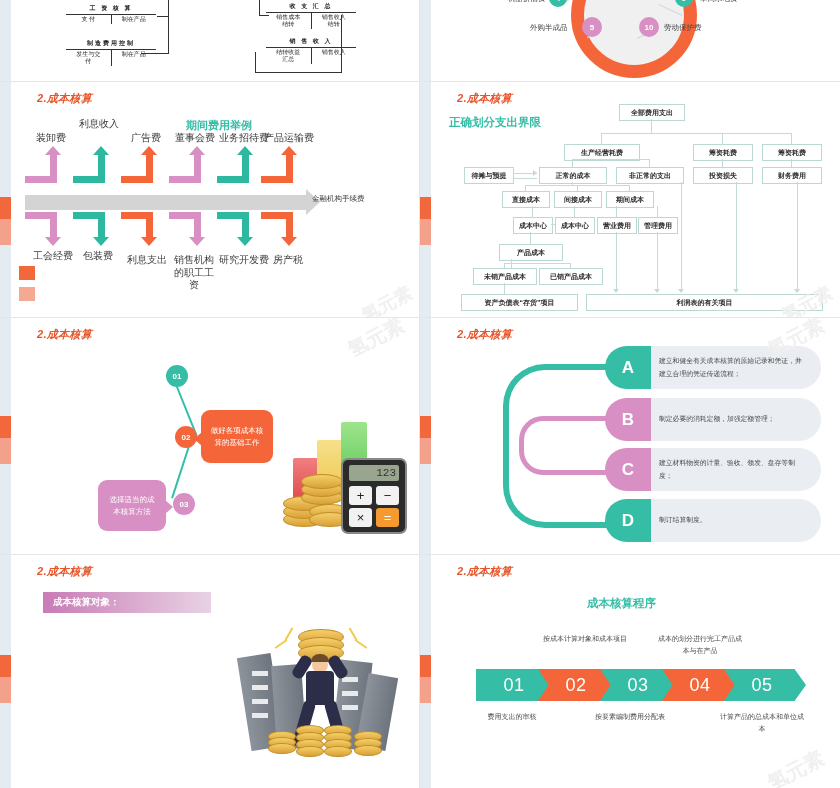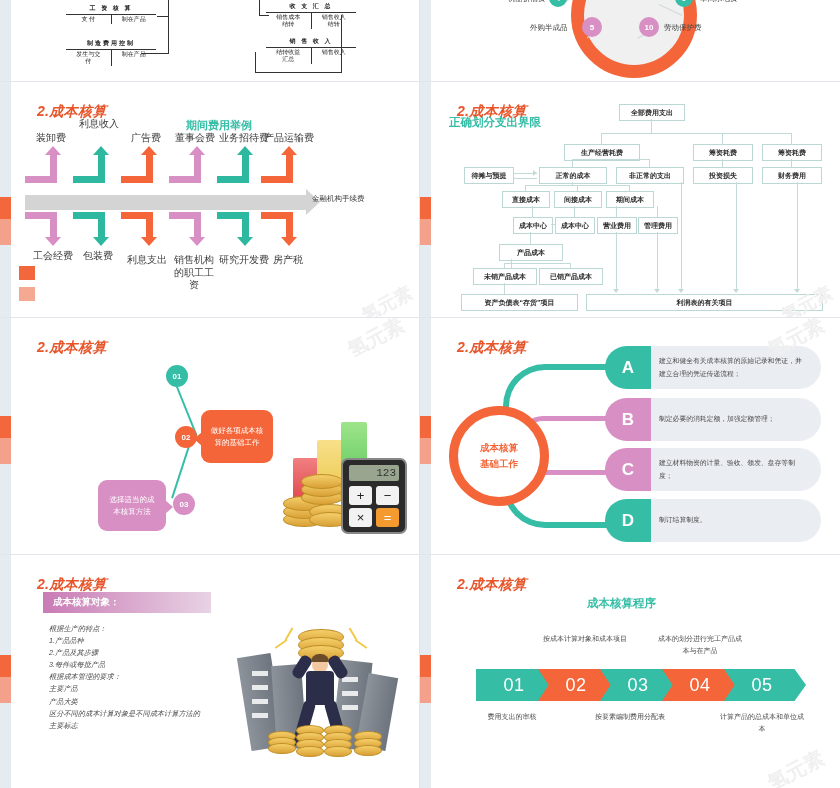--- a/index.html
+++ b/index.html
@@ -12,21 +12,21 @@
 
   
   .slide{position:absolute;background:#fff;overflow:hidden;
          box-shadow:0 0 0 1px #e2e6ea;}
   .slide .stripe{position:absolute;left:0;top:0;width:11px;height:100%;
          background:#e4ebf1;}
   .slide .stripe-accent{position:absolute;left:0;width:11px;}
   .slide .stripe-accent .a1{height:22px;background:#f2673c;}
   .slide .stripe-accent .a2{height:26px;background:#f4a18b;}
   .slide .inner{position:absolute;left:11px;top:0;right:0;bottom:0;background:#fff;}
-  .sl-title{position:absolute;left:26px;top:21px;font-size:14px;font-weight:bold;
+  .sl-title{position:absolute;left:26px;top:9px;font-size:11px;font-weight:bold;
             color:#e8552a;letter-spacing:.3px;font-style:italic;}
   .sl-sub{position:absolute;font-size:11px;font-weight:bold;color:#35bda6;}
   .wm{position:absolute;color:#f0f0f0;font-size:22px;font-weight:bold;
       transform:rotate(-28deg);pointer-events:none;user-select:none;}
 
   
   #s1{left:0;top:-108px;width:420px;height:190px;}
   .acct-tbl{position:absolute;font-size:6px;color:#222;text-align:center;}
   .acct-name{font-weight:bold;letter-spacing:2px;padding-bottom:1px;}
   .acct-box{border-top:1px solid #333;display:flex;}
@@ -455,24 +455,20 @@
       <div style="position:absolute;left:88px;top:98px;width:84px;height:26px;
                   border-left:5px solid #d78fc4;border-top:5px solid #d78fc4;
                   border-top-left-radius:24px;"></div>
       <div style="position:absolute;left:88px;top:126px;width:84px;height:26px;
                   border-left:5px solid #d78fc4;border-bottom:5px solid #d78fc4;
                   border-bottom-left-radius:24px;"></div>
       <div style="position:absolute;left:72px;top:126px;width:98px;height:78px;
                   border-left:6px solid #35bda6;border-bottom:6px solid #35bda6;
                   border-bottom-left-radius:42px;"></div>
 
-      <div class="ring" style="left:18px;top:88px;width:82px;height:82px;">
-        <div>成本核算</div>
-        <div>基础工作</div>
-      </div>
 
       <div class="abcd-row" style="left:140px;top:28px;width:250px;">
         <div class="abcd-body" style="width:188px;">建立和健全有关成本核算的原始记录和凭证，并建立合理的凭证传递流程；</div>
         <div class="abcd-cap" style="background:#35bda6;">A</div>
       </div>
 
       <div class="abcd-row" style="left:140px;top:80px;width:250px;">
         <div class="abcd-body" style="width:188px;">制定必要的消耗定额，加强定额管理；</div>
         <div class="abcd-cap" style="background:#d78fc4;">B</div>
       </div>
@@ -497,31 +493,20 @@
       <div class="a1"></div>
         <div class="a2"></div>
     </div>
     <div class="inner">
       <div class="sl-title">2.成本核算</div>
 
       <div class="ribbon">
         <span>成本核算对象：</span>
       </div>
 
-      <div class="body-txt">
-        <div>根据生产的特点：</div>
-        <div>1.产品品种</div>
-        <div>2.产品及其步骤</div>
-        <div>3.每件或每批产品</div>
-        <div>根据成本管理的要求：</div>
-        <div>主要产品</div>
-        <div>产品大类</div>
-        <div>区分不同的成本计算对象是不同成本计算方法的</div>
-        <div>主要标志</div>
-      </div>
 
       <div style="position:absolute;left:225px;top:58px;width:170px;height:145px;">
         <div class="bldg" style="left:8px;top:42px;width:34px;height:94px;transform:rotate(-9deg);"></div>
         <div class="bldg" style="left:38px;top:52px;width:30px;height:84px;transform:rotate(-4deg);"></div>
         <div class="bldg" style="left:100px;top:48px;width:32px;height:88px;transform:rotate(6deg);"></div>
         <div class="bldg" style="left:126px;top:62px;width:30px;height:74px;transform:rotate(10deg);"></div>
         <div class="win" style="left:16px;top:58px;width:16px;height:5px;"></div>
         <div class="win" style="left:16px;top:72px;width:16px;height:5px;"></div>
         <div class="win" style="left:16px;top:86px;width:16px;height:5px;"></div>
         <div class="win" style="left:16px;top:100px;width:16px;height:5px;"></div>

